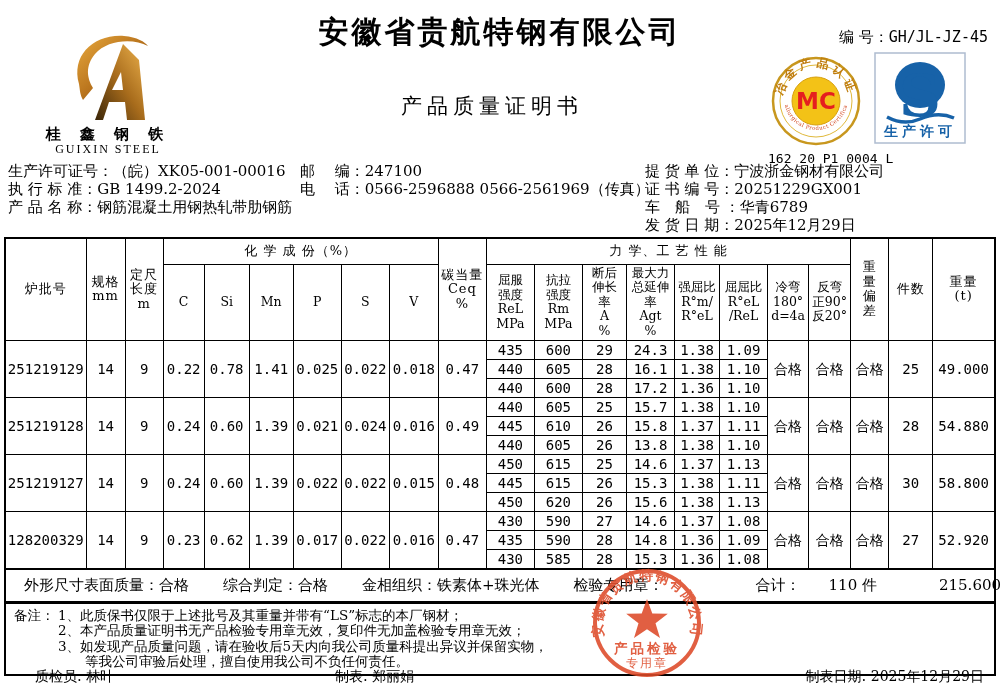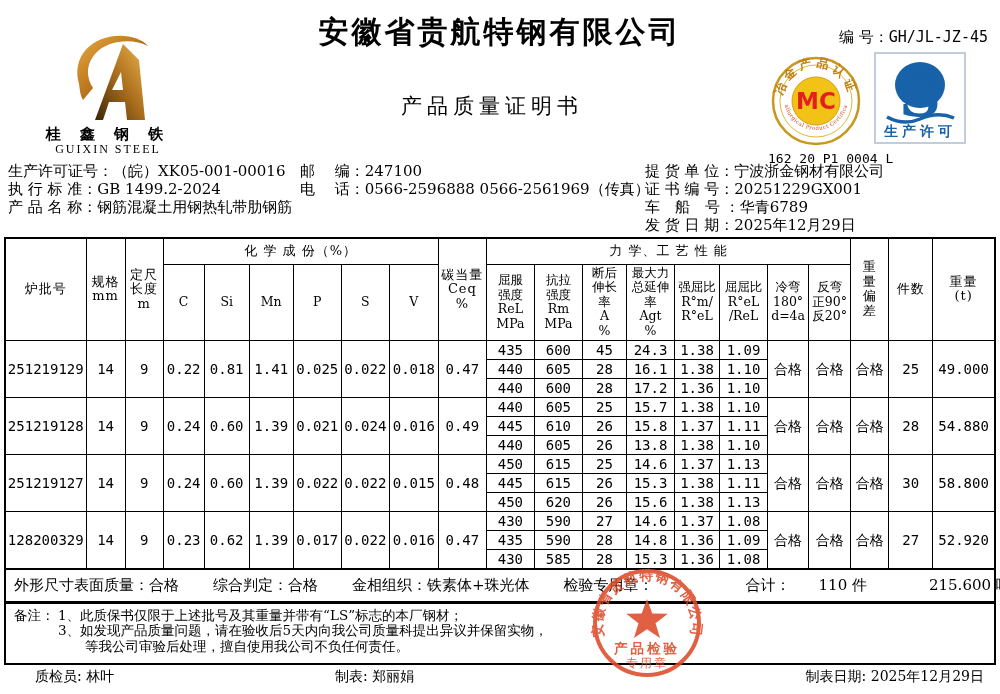--- a/index.html
+++ b/index.html
@@ -34,21 +34,21 @@
   table { border-collapse:collapse; table-layout:fixed; width:992px; border:2px solid #000; }
   th,td { border:1px solid #000; text-align:center; padding:0; overflow:hidden; font-weight:normal; }
   thead tr.group-row th { height:26px; font-size:13px; letter-spacing:1px; }
   thead tr.sub-row th, thead th.tall { font-size:12.5px; line-height:14.5px; white-space:pre-line; }
   thead tr.sub-row th { height:76px; }
   tbody td { height:18px; font-size:14px; line-height:18px;
     font-family:"DejaVu Sans Mono","Liberation Mono",monospace; }
   tbody td.cjk { font-family:"DejaVu Serif",serif; font-size:14px; }
   .summary-row { display:flex; align-items:center; height:33px;
     border:2px solid #000; border-top:none; font-size:15px; white-space:nowrap; }
-  .summary-row .s-item { margin-left:8px; }
+  .summary-row .s-item { margin-left:18px; }
   .summary-row .gap { margin-left:34px; }
   .summary-row .total-pieces { margin-left:28px; }
   .summary-row .total-weight { margin-left:62px; }
   .notes-box { border:2px solid #000; border-top:1px solid #000; min-height:62px;
     padding:4px 6px 4px 8px; font-size:13.5px; line-height:15.5px; display:flex; }
   .notes-label { flex:0 0 44px; }
   .notes-lines { flex:1; }
 
   
   .footer-row { position:absolute; left:0; top:668px; width:1000px; font-size:14px; }
@@ -220,29 +220,29 @@
 正90°
 反20°</th>
         </tr>
       </thead>
       <tbody>
           <tr>
             <td rowspan="3">251219129</td>
             <td rowspan="3">14</td>
             <td rowspan="3">9</td>
             <td rowspan="3">0.22</td>
-            <td rowspan="3">0.81</td>
+            <td rowspan="3">0.78</td>
             <td rowspan="3">1.41</td>
             <td rowspan="3">0.025</td>
             <td rowspan="3">0.022</td>
             <td rowspan="3">0.018</td>
             <td rowspan="3">0.47</td>
             <td>435</td>
             <td>600</td>
-            <td>45</td>
+            <td>29</td>
             <td>24.3</td>
             <td>1.38</td>
             <td>1.09</td>
             <td rowspan="3" class="cjk">合格</td>
             <td rowspan="3" class="cjk">合格</td>
             <td rowspan="3" class="cjk">合格</td>
             <td rowspan="3">25</td>
             <td rowspan="3">49.000</td>
           </tr>
           <tr>
@@ -391,20 +391,21 @@
       <span class="s-item gap">检验专用章：</span>
       <span class="s-item" style="margin-left:92px">合计：</span>
       <span class="total-pieces">110  件</span>
       <span class="total-weight">215.600   吨</span>
     </div>
 
     <div class="notes-box">
       <div class="notes-label">备注：</div>
       <div class="notes-lines" id="notes-lines">
           <div>1、此质保书仅限于上述批号及其重量并带有“LS”标志的本厂钢材；</div>
+          <div>2、本产品质量证明书无产品检验专用章无效，复印件无加盖检验专用章无效；</div>
           <div>3、如发现产品质量问题，请在验收后5天内向我公司质量科提出异议并保留实物，</div>
           <div>　　等我公司审验后处理，擅自使用我公司不负任何责任。</div>
         </div>
     </div>
   </div>
 
   <div class="footer-row">
     <span class="footer-insp"><span>质检员: </span><span>林叶</span></span>
     <span class="footer-tab"><span>制表: </span><span>郑丽娟</span></span>
     <span class="footer-date"><span>制表日期: </span><span>2025年12月29日</span></span>

